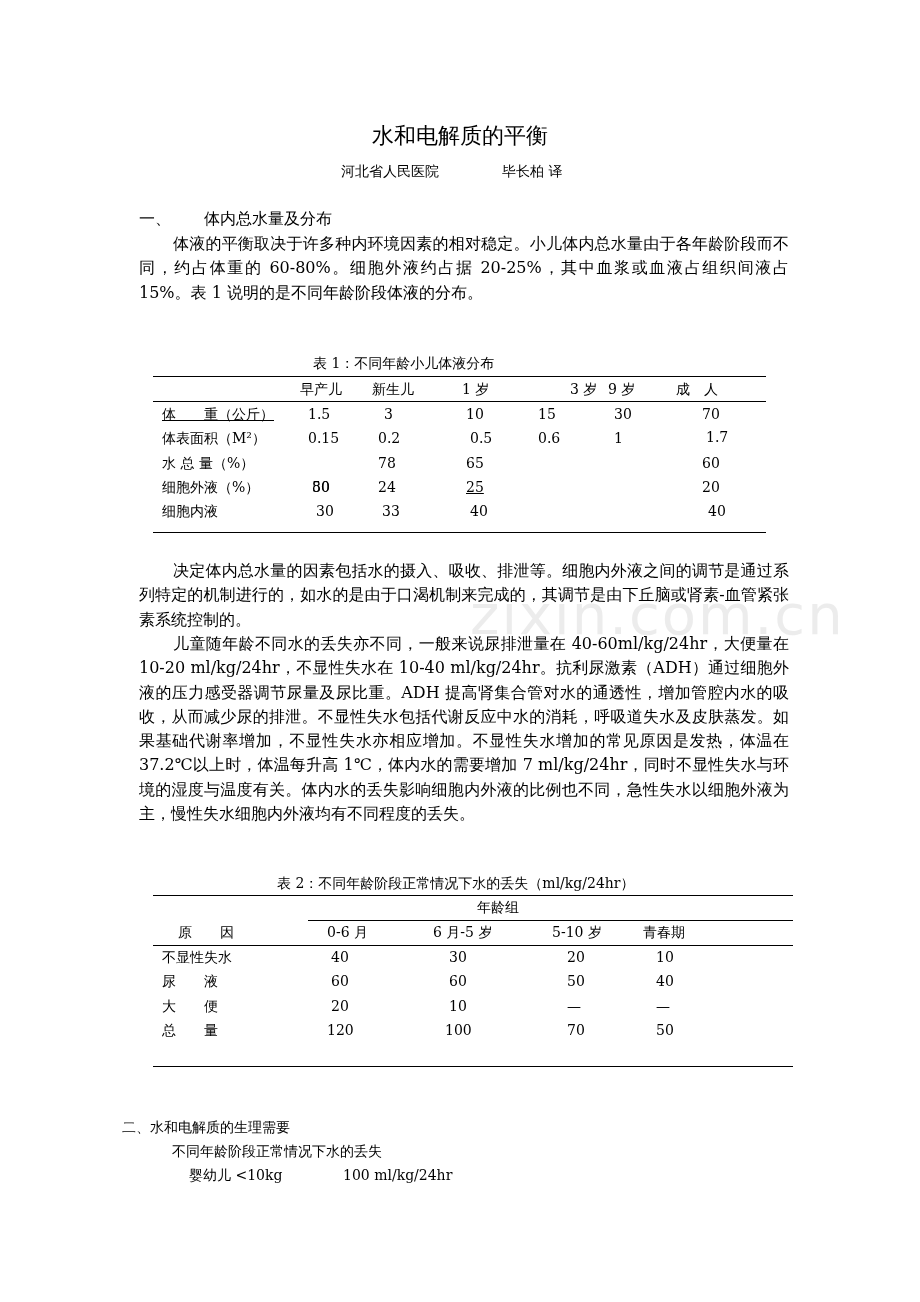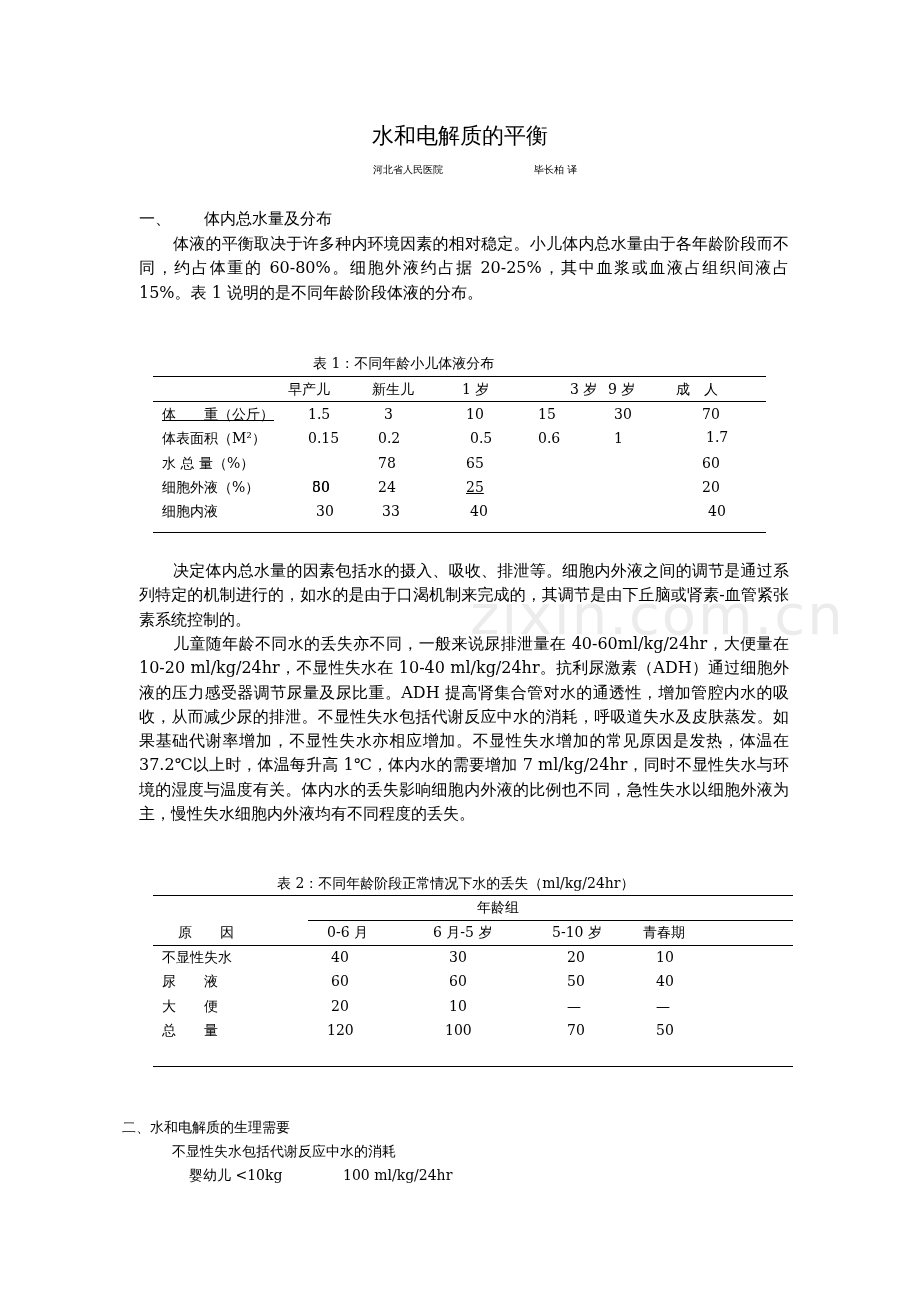--- a/index.html
+++ b/index.html
@@ -1,20 +1,20 @@
 <!DOCTYPE html>
 <html><head>
 <meta charset="utf-8">
 <style>
   html, body { margin:0; padding:0; background:#ffffff; }
   body { width:920px; height:1302px; position:relative; overflow:hidden;
          font-family:"DejaVu Serif","Liberation Serif",serif; color:#000; }
   .abs { position:absolute; white-space:nowrap; }
   .title { left:0; width:920px; top:121px; text-align:center; font-size:22px; }
-  .byline { top:163px; font-size:10px;margin-left:32px; }
+  .byline { top:163px; font-size:14px; }
   .h1 { left:139px; top:209px; font-size:16px; }
   .h1 .num { display:inline-block; width:65px; }
   .para { position:absolute; left:139px; width:650px; font-size:16px; line-height:24.3px; text-align:justify; text-indent:34px; }
   .cap { font-size:14px; }
   .hr { position:absolute; height:0; border-top:1px solid #000; }
   .tcell { position:absolute; font-size:14px; white-space:nowrap; }
   .watermark { position:absolute; left:470px; top:582px; font-family:"DejaVu Sans","Liberation Sans",sans-serif;
                font-size:56px; color:rgba(200,200,200,0.35); letter-spacing:2px; pointer-events:none; }
   .sub { font-size:14px; }
 </style>
@@ -28,21 +28,21 @@
 <div class="abs byline" style="left:502px;">毕长柏  译</div>
 
 <div class="abs h1">
   <span class="num">一、</span><span>体内总水量及分布</span>
 </div>
 <div class="para" style="top:232px;">体液的平衡取决于许多种内环境因素的相对稳定。小儿体内总水量由于各年龄阶段而不同，约占体重的 60-80%。细胞外液约占据 20-25%，其中血浆或血液占组织间液占 15%。表 1 说明的是不同年龄阶段体液的分布。</div>
 
 <div class="tcell cap" style="left:313px; top:355px;">表 1：不同年龄小儿体液分布</div>
 <div class="hr" style="left:153px; width:613px; top:376px;"></div>
 <div>
-  <div class="tcell" style="left:288px; top:381px;">早产儿</div>
+  <div class="tcell" style="left:300px; top:381px;">早产儿</div>
   <div class="tcell" style="left:372px; top:381px;">新生儿</div>
   <div class="tcell" style="left:462px; top:381px;">1 岁</div>
   <div class="tcell" style="left:530px; top:381px;margin-left:40px;">3 岁</div>
   <div class="tcell" style="left:608px; top:381px;">9 岁</div>
   <div class="tcell" style="left:676px; top:381px;">成　人</div>
 </div>
 <div class="hr" style="left:153px; width:613px; top:401px;"></div>
 
 <div id="t1rows">
     <div>
@@ -133,15 +133,15 @@
       <div class="tcell" style="left: 162px; top: 1021.9px; text-align: right;">总　　量</div>
       <div class="tcell" style="left: 327px; top: 1021.9px;">120</div>
       <div class="tcell" style="left: 445px; top: 1021.9px;">100</div>
       <div class="tcell" style="left: 567px; top: 1021.9px;">70</div>
       <div class="tcell" style="left: 656px; top: 1021.9px;">50</div>
     </div>
   </div>
 <div class="hr" style="left:153px; width:640px; top:1066px;"></div>
 
 <div class="abs sub" style="left:122px; top:1119px;text-align:right;">二、水和电解质的生理需要</div>
-<div class="abs sub" style="left:172px; top:1143px;">不显性失水包括代谢反应中水的消耗</div>
+<div class="abs sub" style="left:172px; top:1143px;">不同年龄阶段正常情况下水的丢失</div>
 <div class="abs sub" style="left:189px; top:1167px;">婴幼儿 &lt;10kg</div>
 <div class="abs sub" style="left:343px; top:1167px;">100  ml/kg/24hr</div>
 
 </body></html>

